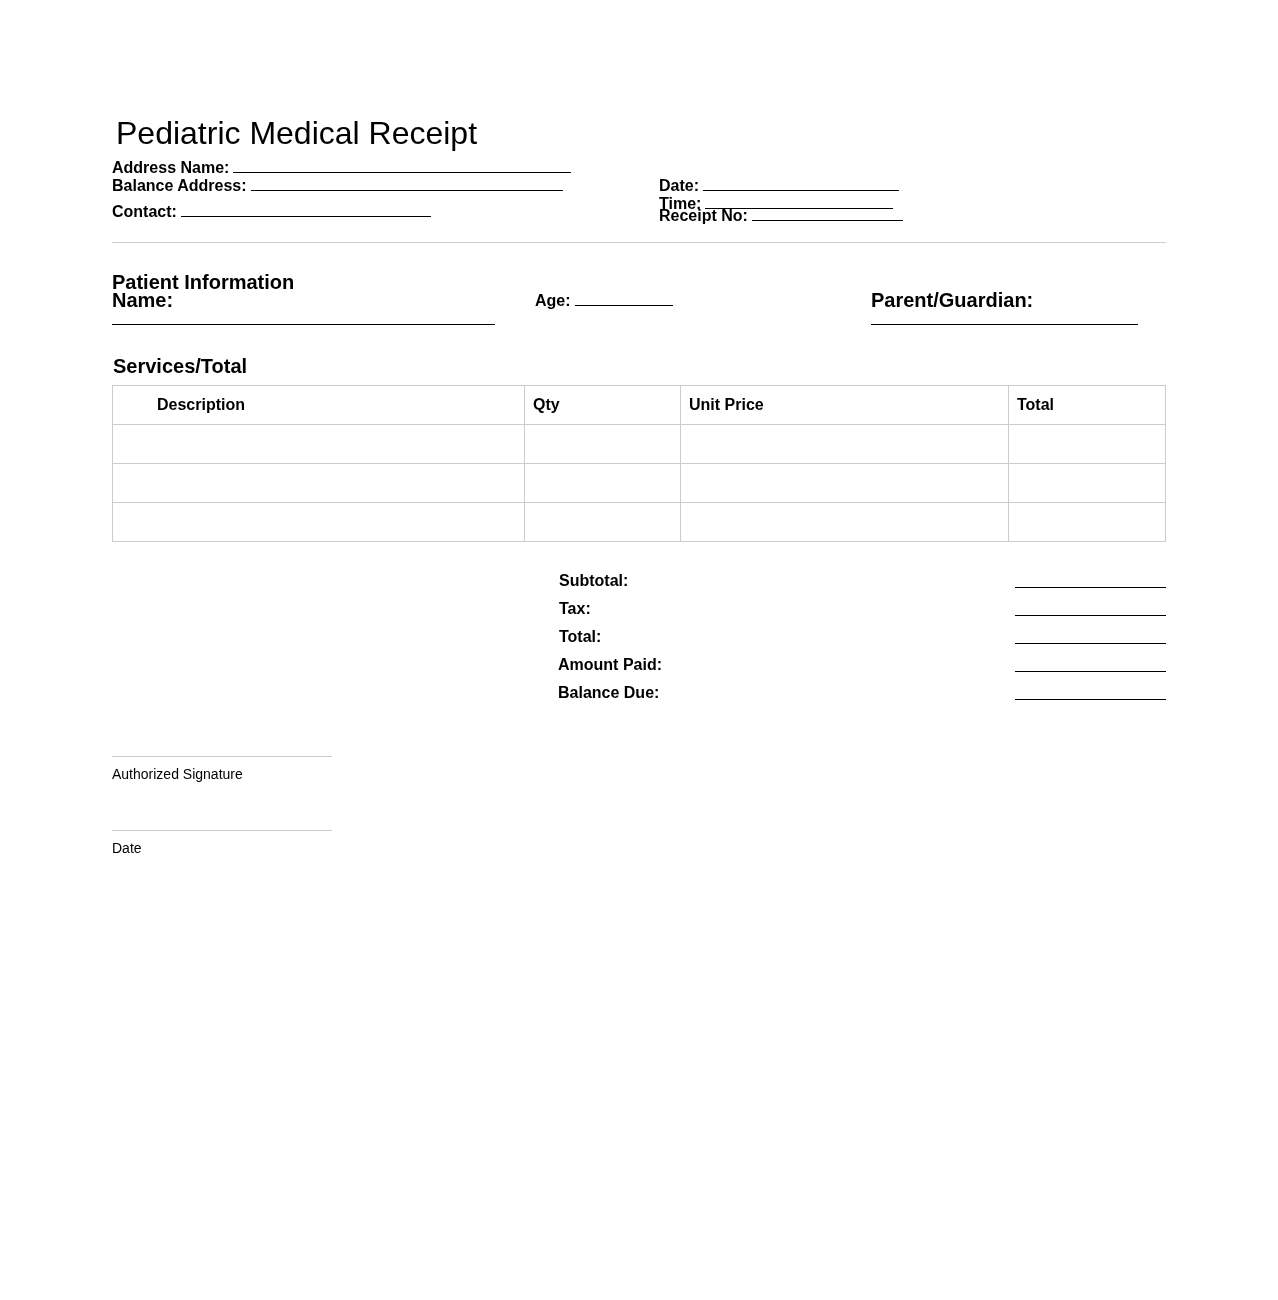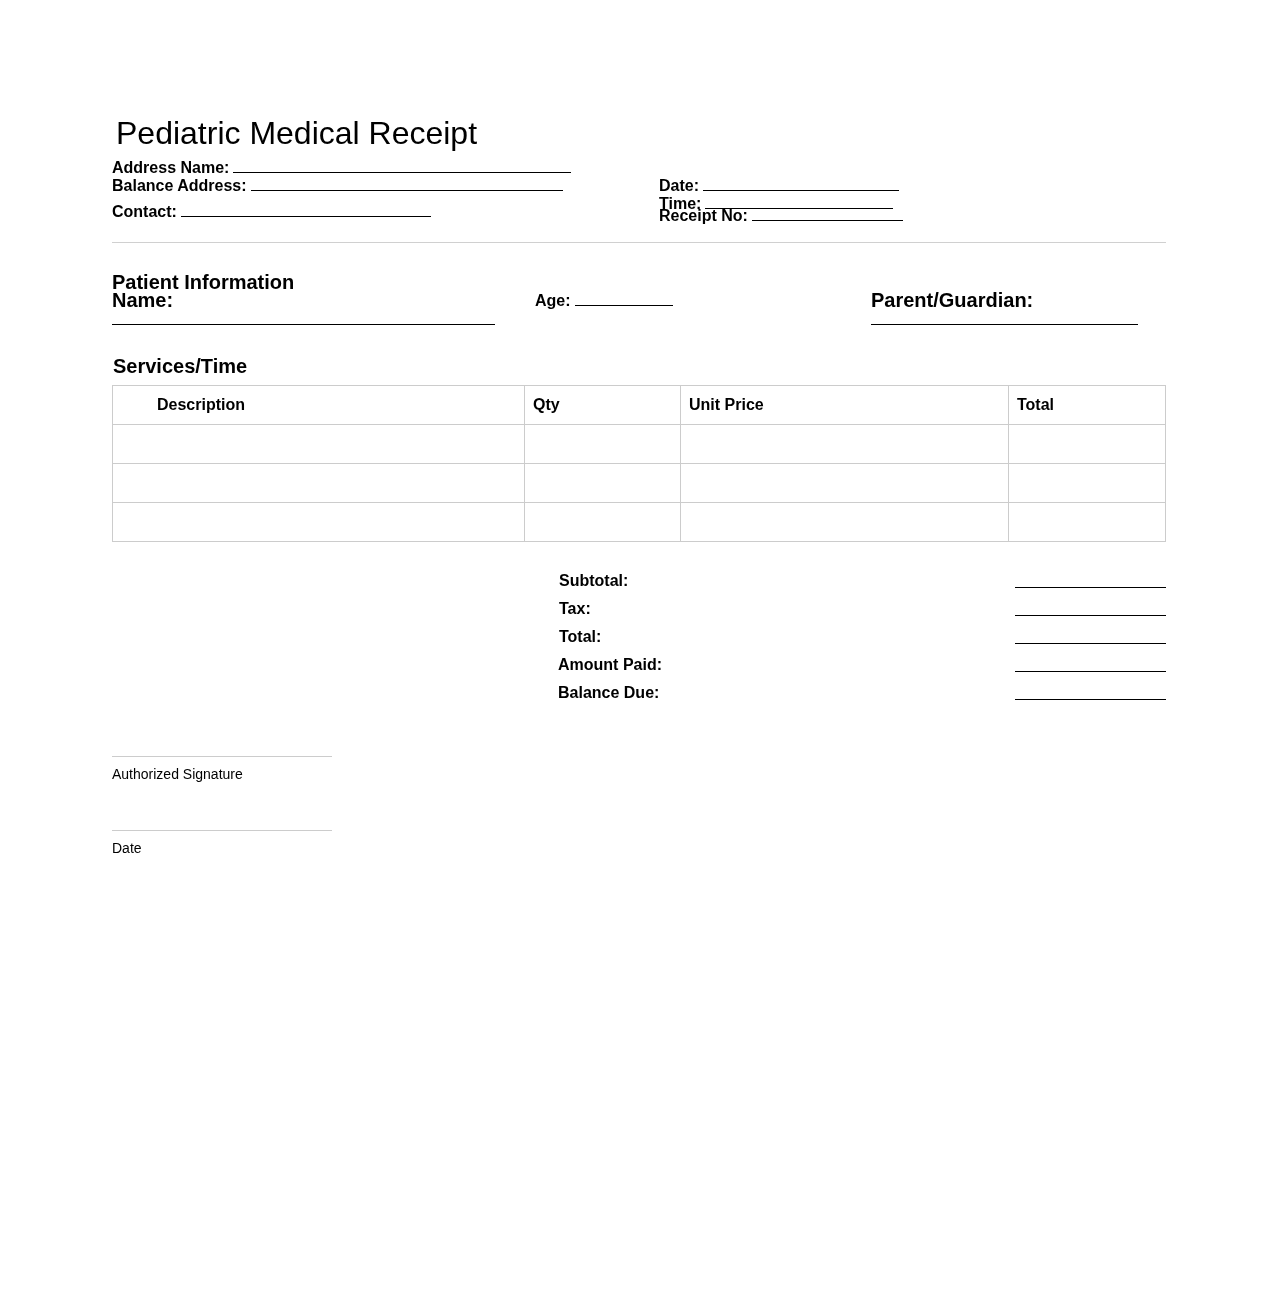--- a/index.html
+++ b/index.html
@@ -57,21 +57,21 @@
 <div class="abs bold16" style="left:112px; top:291px;">Name:</div>
 <div class="abs rule" style="left:112px; top:324px; width:383px;"></div>
 
 <div class="abs hdr-line" style="left:535px; top:291px;">
   <span>Age:</span><span class="blank" style="width:98px;"></span>
 </div>
 
 <div class="abs bold16" style="left:871px; top:291px;">Parent/Guardian:</div>
 <div class="abs rule" style="left:871px; top:324px; width:267px;"></div>
 
-<div class="abs bold16" style="left:113px; top:357px;">Services/Time</div>
+<div class="abs bold16" style="left:113px; top:357px;">Services/Total</div>
 
 <table class="abs items">
   <thead>
     <tr>
       <th style="width:359px;padding-left:44px;">Description</th>
       <th style="width:139px;">Qty</th>
       <th style="width:311px;">Unit Price</th>
       <th>Total</th>
     </tr>
   </thead>

